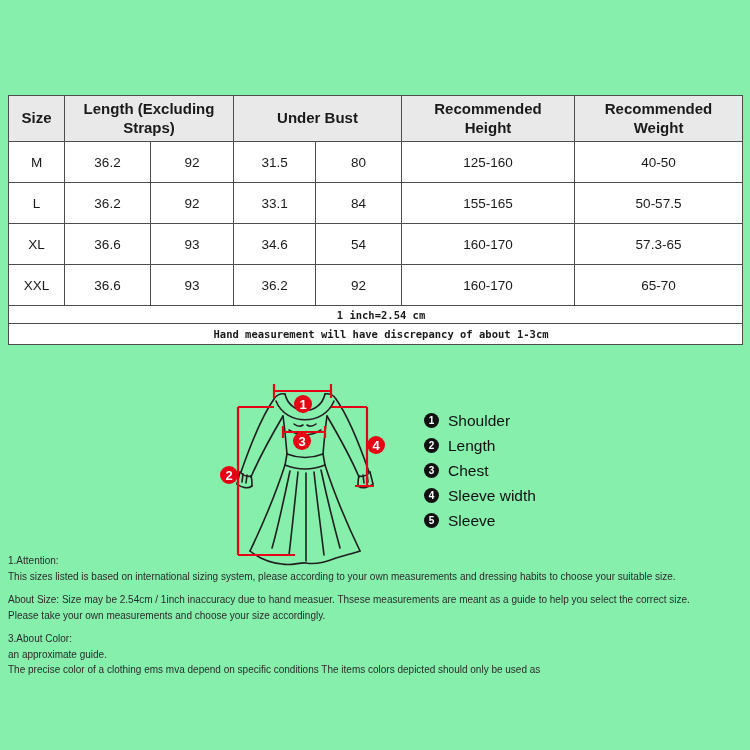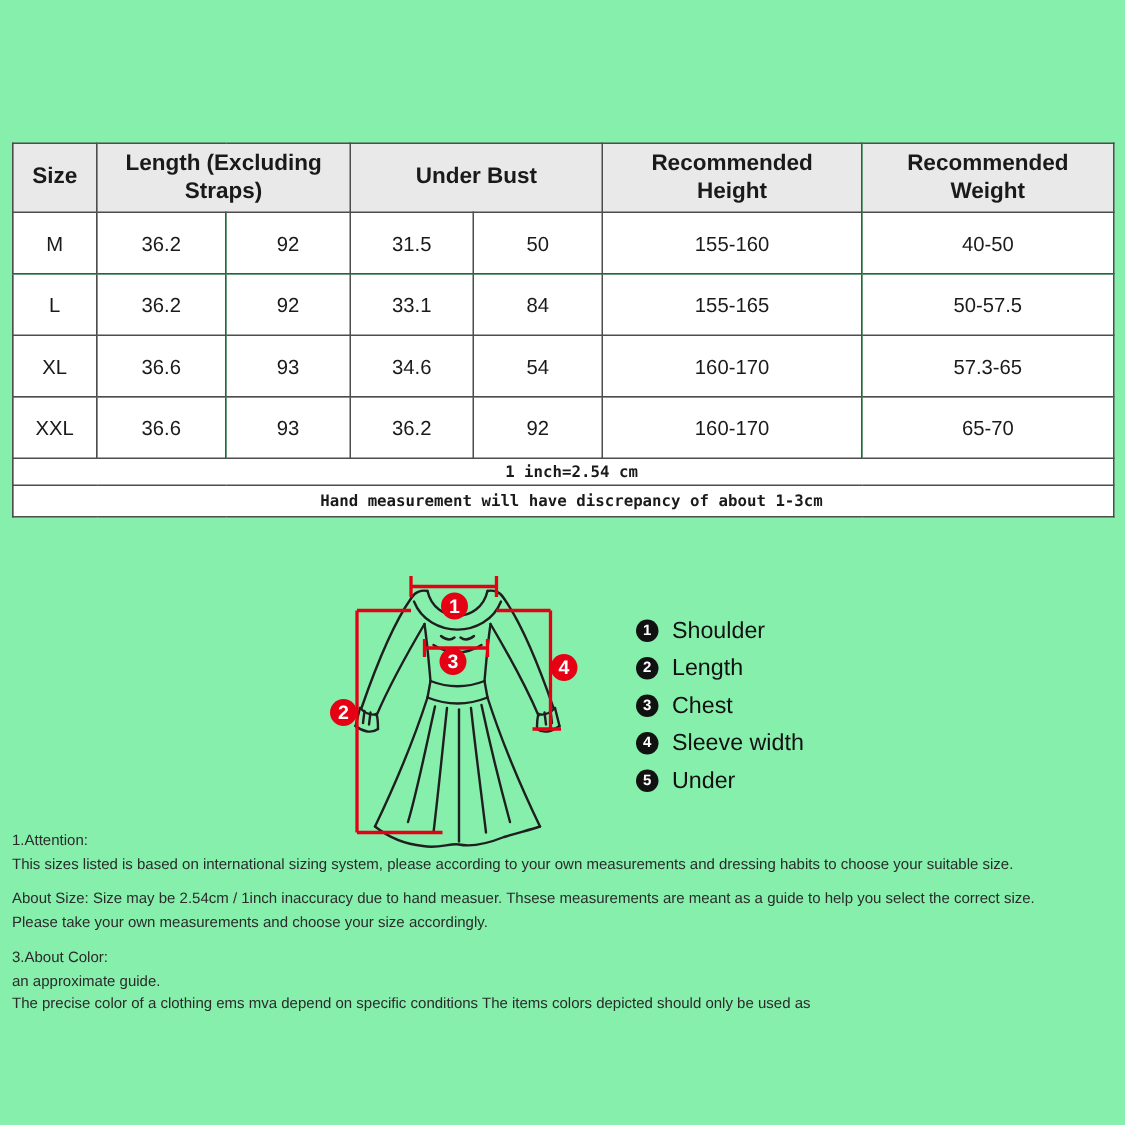--- a/index.html
+++ b/index.html
@@ -134,22 +134,22 @@
       <td>Recommended
 Height</td>
       <td>Recommended
 Weight</td>
     </tr>
     <tr class="datarow">
       <td>M</td>
       <td>36.2</td>
       <td>92</td>
       <td>31.5</td>
-      <td>50</td>
-      <td>155-160</td>
+      <td>80</td>
+      <td>125-160</td>
       <td>40-50</td>
     </tr>
     <tr class="datarow">
       <td>L</td>
       <td>36.2</td>
       <td>92</td>
       <td>33.1</td>
       <td>84</td>
       <td>155-165</td>
       <td>50-57.5</td>
@@ -266,21 +266,21 @@
     <div class="legend-item">
       <span class="legend-num">3</span>
       <span class="legend-label">Chest</span>
     </div>
     <div class="legend-item">
       <span class="legend-num">4</span>
       <span class="legend-label">Sleeve width</span>
     </div>
     <div class="legend-item">
       <span class="legend-num">5</span>
-      <span class="legend-label">Under</span>
+      <span class="legend-label">Sleeve</span>
     </div>
   </div>
 
   <div id="footnotes">
     <div class="fn-section">
       <div>1.Attention:</div>
       <div>This sizes listed is based on international sizing system, please according to your own measurements and dressing habits to choose your suitable size.</div>
     </div>
     <div class="fn-section">
       <div>About Size: Size may be 2.54cm / 1inch inaccuracy due to hand measuer. Thsese measurements are meant as a guide to help you select the correct size.</div>

